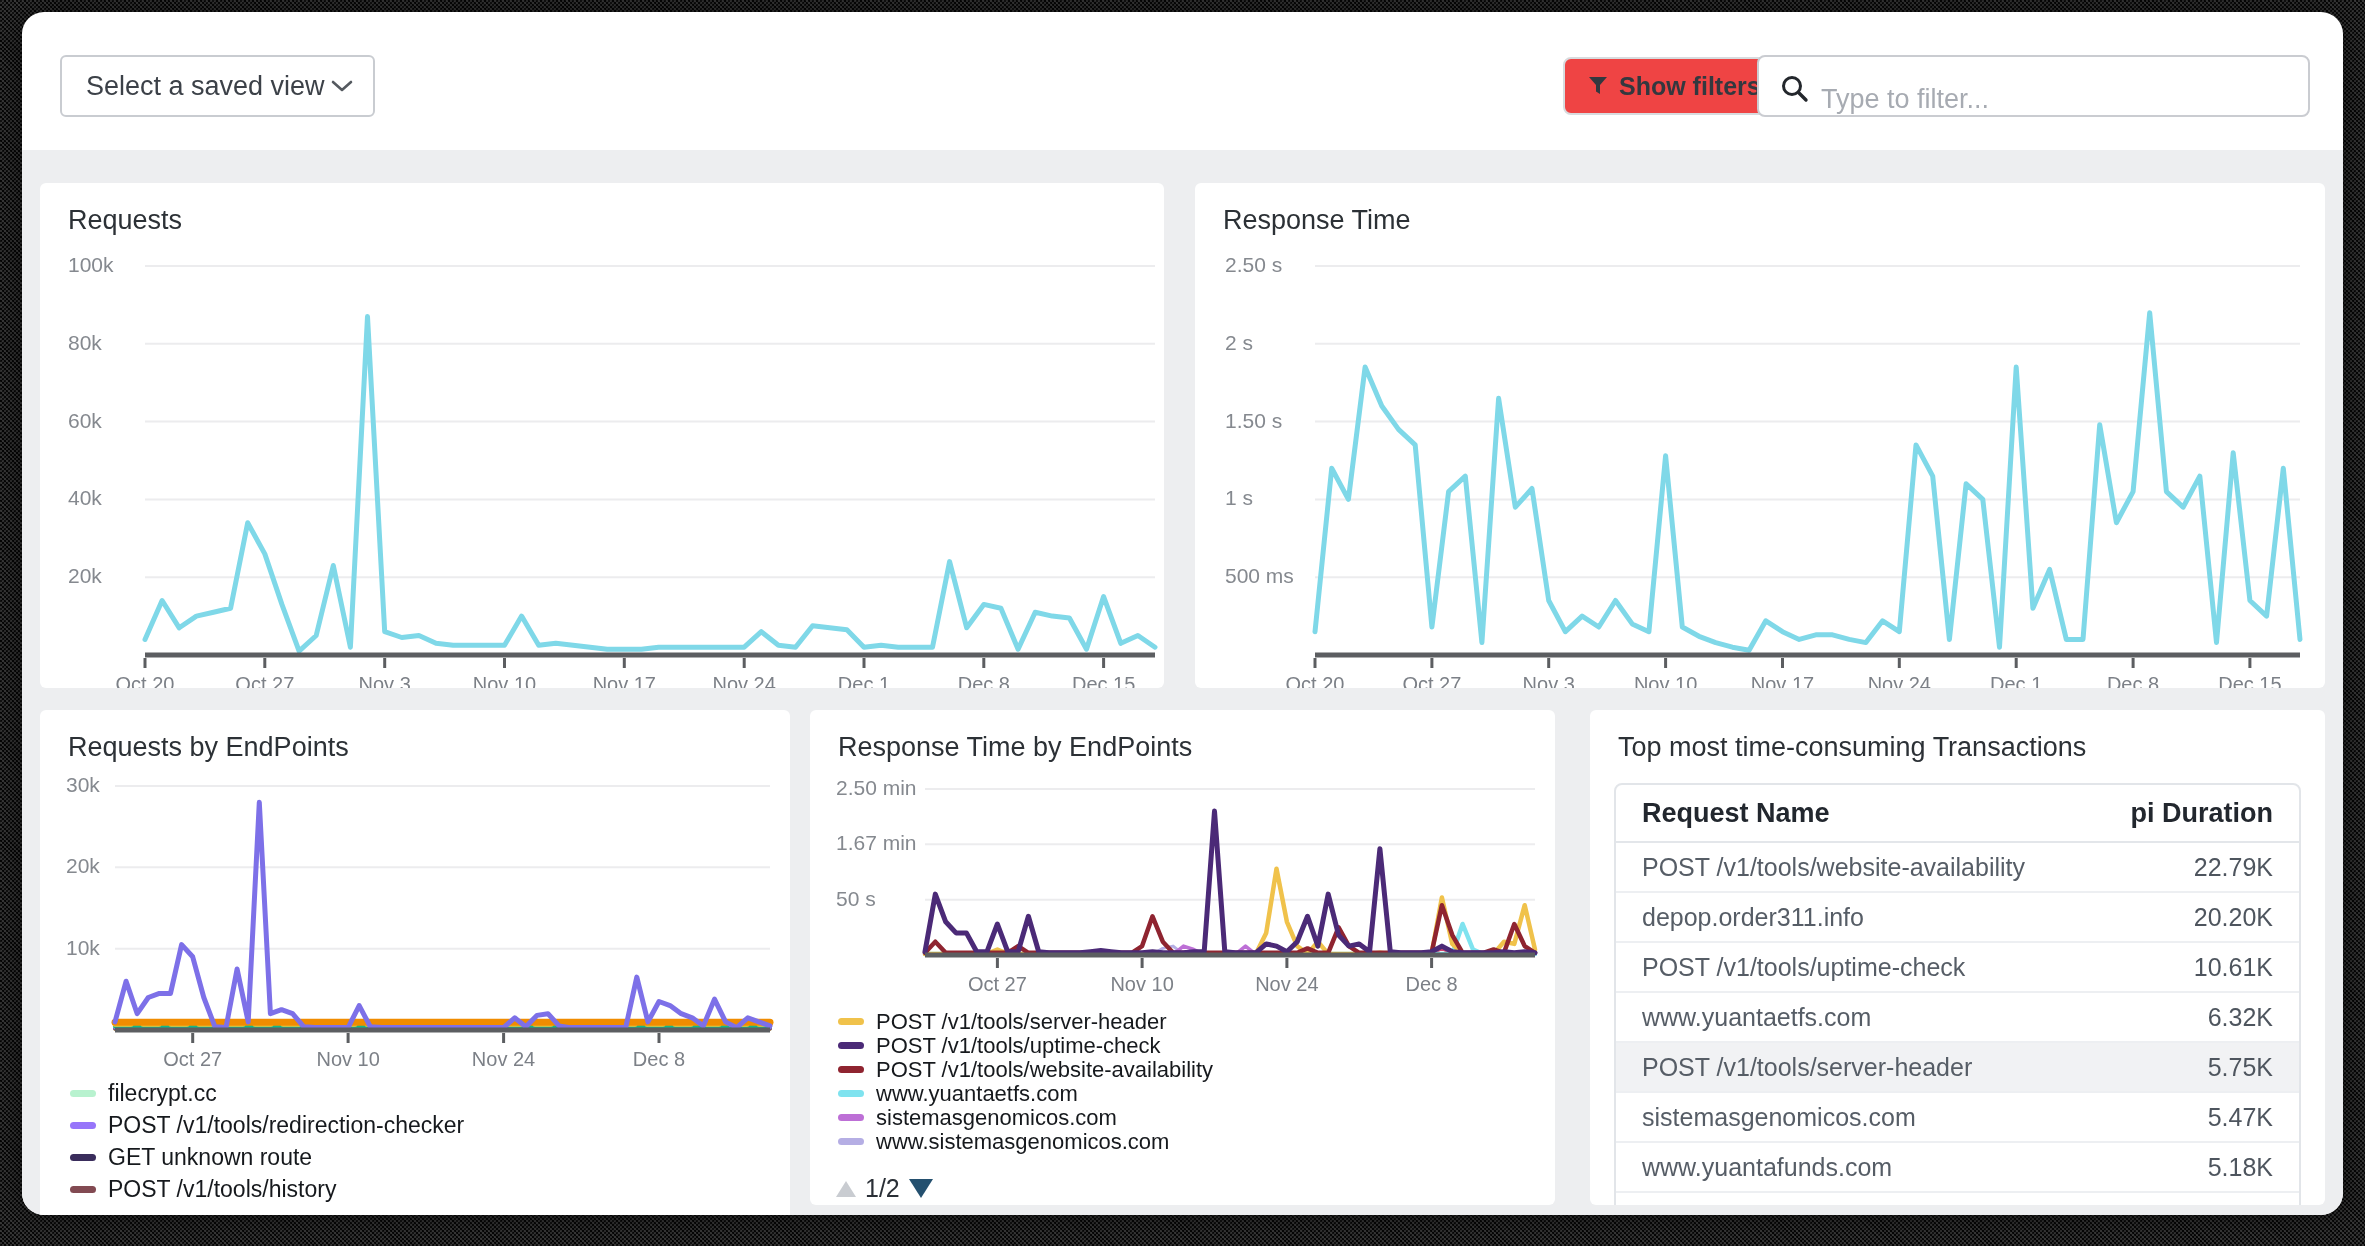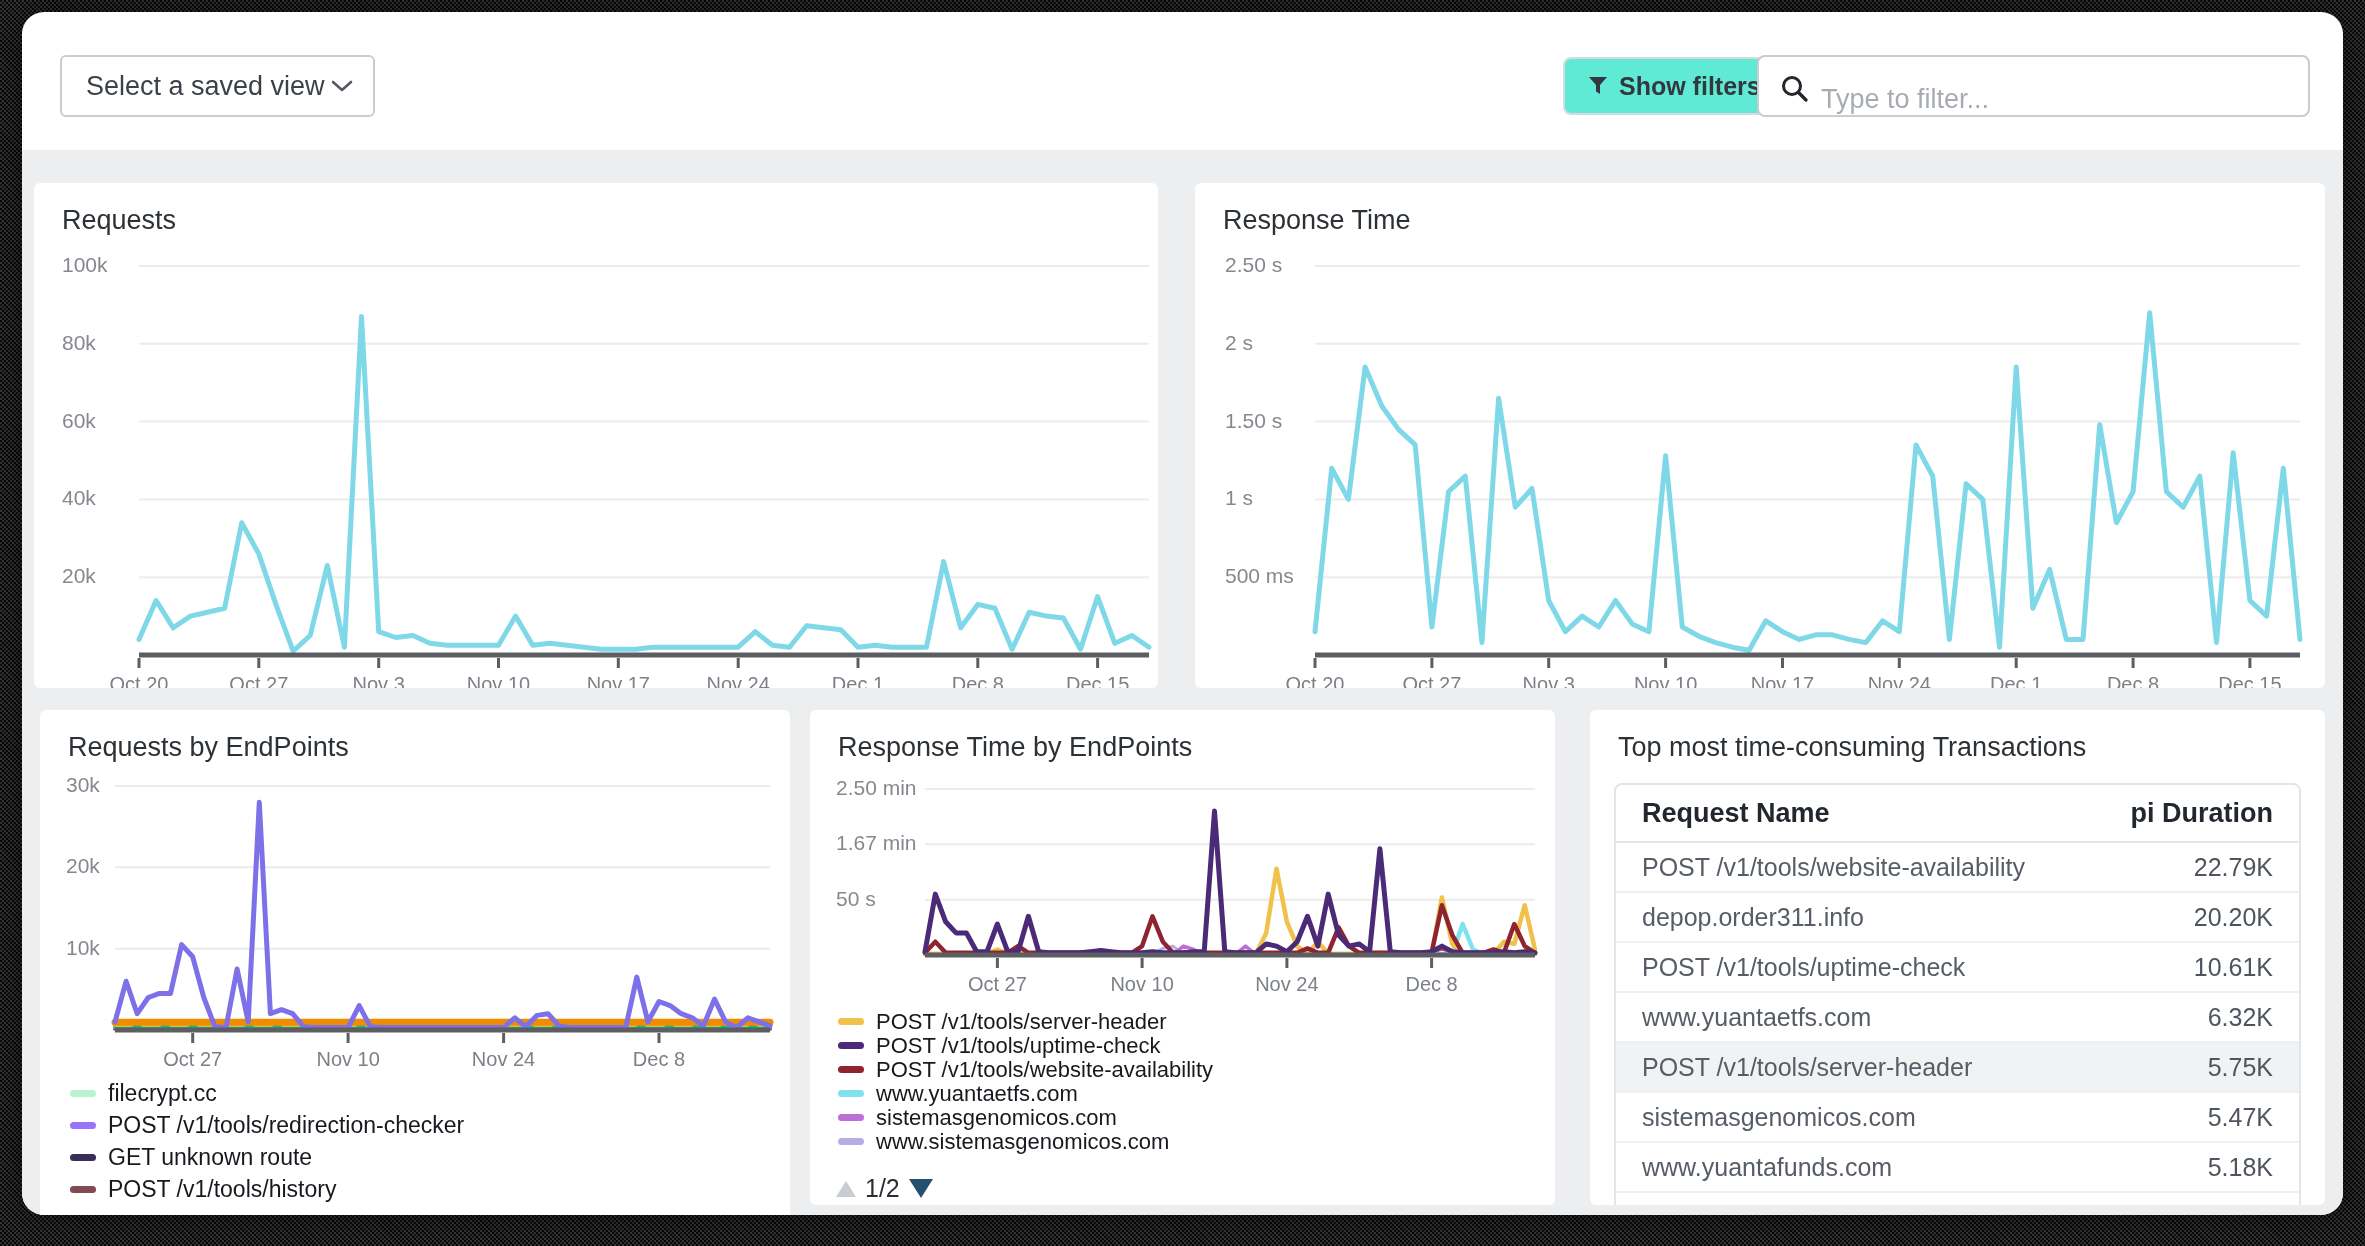--- a/index.html
+++ b/index.html
@@ -8,29 +8,29 @@
     background:
       repeating-linear-gradient(45deg, rgba(255,255,255,.05) 0 2px, rgba(0,0,0,0) 2px 5px),
       repeating-conic-gradient(#2e2e2e 0% 25%, #050505 0% 50%);
     background-size:auto,4px 4px;}
   .sheet{position:absolute;left:22px;top:12px;width:2321px;height:1203px;background:#ffffff;border-radius:22px;overflow:hidden;box-shadow:0 0 30px rgba(0,0,0,.6);}
   .content-bg{position:absolute;left:0;top:138px;width:100%;height:1065px;background:#edeef0;}
 
   
   .select{position:absolute;left:38px;top:43px;width:315px;height:62px;border:2px solid #c9ccd1;border-radius:6px;background:#fff;display:flex;align-items:center;justify-content:space-between;padding:0 20px 0 24px;box-sizing:border-box;font-size:27px;color:#3c4148;cursor:pointer;}
   .btn-save{position:absolute;left:373px;top:43px;height:62px;background:#e9ebee;border:none;border-radius:6px;padding:0 28px;font-size:27px;color:#2f3640;font-family:inherit;cursor:pointer;}
-  .btn-filters{position:absolute;left:1541px;top:45px;height:58px;background:#5eead4;border:2px solid #d8dbde;border-radius:8px;padding:0 22px;display:flex;align-items:center;gap:10px;font-size:25px;font-weight:bold;color:#33383f;font-family:inherit;cursor:pointer;}
+  .btn-filters{position:absolute;left:1541px;top:45px;height:58px;background:#ef4444;border:2px solid #d8dbde;border-radius:8px;padding:0 22px;display:flex;align-items:center;gap:10px;font-size:25px;font-weight:bold;color:#33383f;font-family:inherit;cursor:pointer;}
   .search{position:absolute;left:1735px;top:43px;width:553px;height:62px;border:2px solid #caccd1;border-radius:8px;box-sizing:border-box;background:#fff;}
   .search input{position:absolute;left:60px;top:0;width:480px;height:58px;border:none;outline:none;font-size:27px;color:#15803d;font-family:inherit;background:transparent;margin-top:12px;}
   .search input::placeholder{color:#a7abb2;}
   .search .mag{position:absolute;left:20px;top:16px;}
 
   
   .card{position:absolute;background:#fff;border-radius:6px;overflow:hidden;}
-  #card-requests{left:12px;top:171px;width:1124px;height:505px;text-decoration:underline;}
+  #card-requests{left:18px;top:171px;width:1124px;height:505px;text-decoration:underline;}
   #card-response{left:1173px;top:171px;width:1130px;height:505px;}
   #card-req-ep{left:18px;top:698px;width:750px;height:594px;}
   #card-resp-ep{left:788px;top:698px;width:745px;height:495px;}
   #card-trans{left:1568px;top:698px;width:735px;height:495px;}
   .card-title{position:absolute;left:28px;top:22px;font-size:27px;font-weight:500;color:#2c3136;}
 
   .ylab{position:absolute;font-size:21px;color:#85898f;white-space:nowrap;}
   .xlab{position:absolute;transform:translateX(-50%);font-size:20px;color:#7c8087;white-space:nowrap;}
 
   

